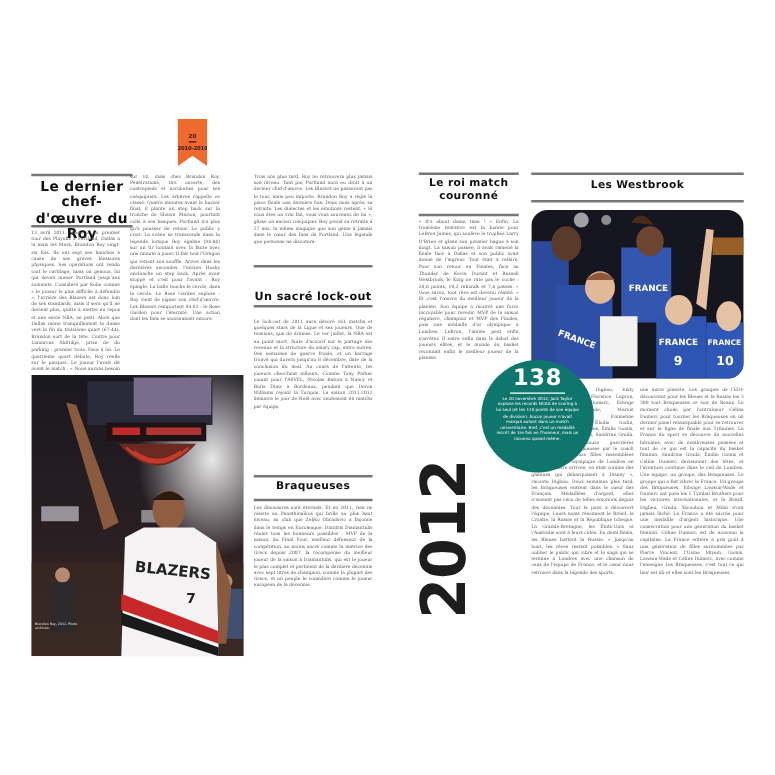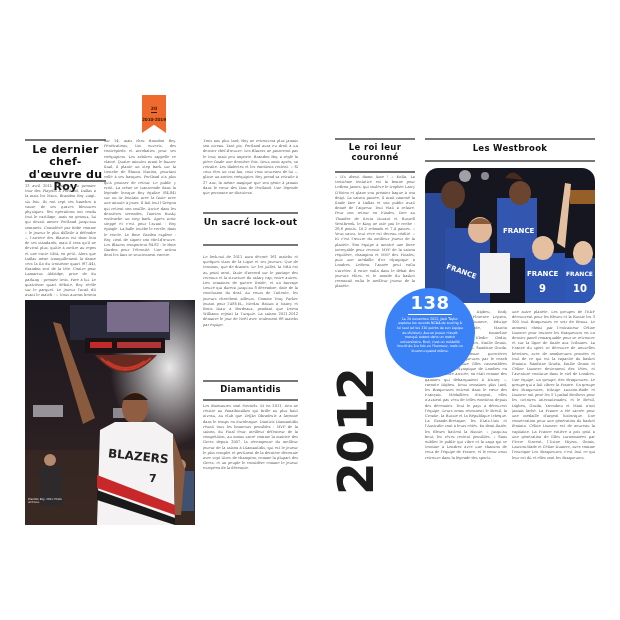--- a/index.html
+++ b/index.html
@@ -23,21 +23,21 @@
     position: absolute; left: 142px; top: 95px; width: 24px; height: 38px; background: #ef6a2e;
     clip-path: polygon(0 0,100% 0,100% 100%,50% 78%,0 100%);
     color: #3a1a0a; text-align: center; font-family: "DejaVu Sans", sans-serif;
   }
   .badge .num { font-size: 4.5px; font-weight: bold; margin-top: 5px; border-bottom: 0.6px solid #3a1a0a; display: inline-block; padding-bottom: 1px; }
   .badge .era { font-size: 4.3px; font-weight: 900; margin-top: 3px; letter-spacing: -0.2px; }
   .photo { position: absolute; overflow: hidden; }
   .caption { position: absolute; font-size: 2.6px; color: #eee; line-height: 3.4px; font-family: "DejaVu Sans", sans-serif; }
   .circle {
     position: absolute; left: 385px; top: 288px; width: 90px; height: 90px; border-radius: 50%;
-    background: #3b82f6; color: #fff; text-align: center; font-family: "DejaVu Sans", sans-serif;
+    background: #0f766e; color: #fff; text-align: center; font-family: "DejaVu Sans", sans-serif;
   }
   .circle .big { font-size: 18px; font-weight: 900; margin-top: 4px; letter-spacing: 0.5px; }
   .circle .rule { width: 44px; height: 0.8px; background: #fff; margin: 1px auto 2px; }
   .circle .txt { font-size: 3.3px; line-height: 4.6px; width: 66px; margin: 0 auto; }
   .bigyear {
     position: absolute; left: 333px; top: 395px; width: 100px; height: 43px;
     transform-origin: 0 0; transform: translate(0,100px) rotate(-90deg);
     font-family: "DejaVu Sans", sans-serif; font-weight: 900; font-size: 47px; line-height: 43px;
     color: #1d1d1d; letter-spacing: -1px; transform: translate(0px, 100px) rotate(-90deg) scaleY(1.05);
   }
@@ -102,35 +102,35 @@
       <path d="M72 175 L150 205 L150 215 L72 188 Z" fill="#c8282a"></path>
       <path d="M72 190 L150 218 L150 225 L72 200 Z" fill="#1a1a1a"></path>
       <text x="83" y="160" font-family="DejaVu Sans, sans-serif" font-weight="900" font-size="12" fill="#222" transform="rotate(6 110 155)">BLAZERS</text>
       <text x="124" y="182" font-family="DejaVu Sans, sans-serif" font-weight="900" font-size="11" fill="#222">7</text>
       <path d="M148 134 L160 170 L156 215 L150 215 Z" fill="#8a5a3e"></path>
     </svg>
     <div class="caption" style="left:3px; top:198px; width:40px;">Brandon Roy, 2011. Photo archives.</div>
   </div>
 
   <div class="headline-box" style="left:203px; top:212px; width:95px; height:30px;">
-    <div class="headline" style="font-size:9px; margin-top:3px;">Un sacré lock-out</div>
+    <div class="headline" style="font-size:9px; margin-top:19px;">Un sacré lock-out</div>
   </div>
   <div class="col-text" style="left:203px; top:255px; width:95px; height:118px;">Le lock-out de 2011 aura dévoré 161 matchs et quelques stars de la Ligue et ses joueurs. Que de tensions, que de drames. Le 1er juillet, la NBA est au point mort, faute d'accord sur le partage des revenus et la structure du salary cap, entre autres. Des semaines de guerre froide, et un barrage trouvé qui durera jusqu'au 8 décembre, date de la conclusion du deal. Au cours de l'attente, les joueurs cherchent ailleurs. Comme Tony Parker jouant pour l'ASVEL, Nicolas Batum à Nancy et Boris Diaw à Bordeaux, pendant que Deron Williams rejoint la Turquie. La saison 2011-2012 démarre le jour de Noël avec seulement 66 matchs par équipe.</div>
 
   <div class="headline-box" style="left:203px; top:380px; width:95px; height:17px;">
-    <div class="headline" style="font-size:8.5px; margin-top:3px;">Diamantidis</div>
+    <div class="headline" style="font-size:8.5px; margin-top:3px;">Braqueuses</div>
   </div>
   <div class="col-text" style="left:203px; top:404px; width:95px; height:96px;">Les dinosaures sont éternels. Et en 2011, rien ne résiste au Panathinaïkos qui brille au plus haut niveau, au club que Zeljko Obradovic a façonné dans le temps en Euroleague. Dimitris Diamantidis réunit tous les honneurs possibles : MVP de la saison, du Final Four, meilleur défenseur de la compétition, au moins sacré comme la matrice des Grecs depuis 2007, la récompense du meilleur joueur de la saison à Diamantidis, qui est le joueur le plus complet et pertinent de la dernière décennie avec sept titres de champion, comme la plupart des Grecs, et un peuple le considère comme le joueur européen de la décennie.</div>
 </div>
 
 <div class="page page-right">
 </div>
 
 <div class="headline-box" style="left:335px; top:138px; width:80px; height:31px;">
-  <div class="headline" style="font-size:8.5px; margin-top:3px;">Le roi leur couronné</div>
+  <div class="headline" style="font-size:8.5px; margin-top:3px;">Le roi match couronné</div>
 </div>
 <div class="col-text" style="left:335px; top:175px; width:80px; height:170px; shape-outside: none;">« It's about damn time ! » Enfin. La troisième tentative est la bonne pour LeBron James, qui soulève le trophée Larry O'Brien et glane son premier bague à son doigt. La saison passée, il avait ramené la finale face à Dallas et son public avait donné de l'aigreur. Tout était à refaire. Pour son retour en Finales, face au Thunder de Kevin Durant et Russell Westbrook, le King ne rate pas le coche : 28,6 points, 10,2 rebonds et 7,4 passes. « Vous savez, tout rêve est devenu réalité. » Et c'est l'œuvre du meilleur joueur de la planète. Son équipe a montré une force incroyable pour revenir. MVP de la saison régulière, champion et MVP des Finales, puis une médaille d'or olympique à Londres. LeBron, l'année peut enfin s'arrêter. Il entre enfin dans le débat des joueurs élites, et le monde du basket reconnaît enfin le meilleur joueur de la planète.</div>
 
 <div class="headline-box" style="left:425px; top:138px; width:170px; height:20px;">
   <div class="headline" style="font-size:8.5px; margin-top:4px;">Les Westbrook</div>
 </div>
 
 <div class="photo" style="left:425px; top:168px; width:170px; height:135px;border-radius:13px;">
   <svg width="170" height="135" viewBox="0 0 170 135">
     <rect width="170" height="135" fill="#161620"></rect>

